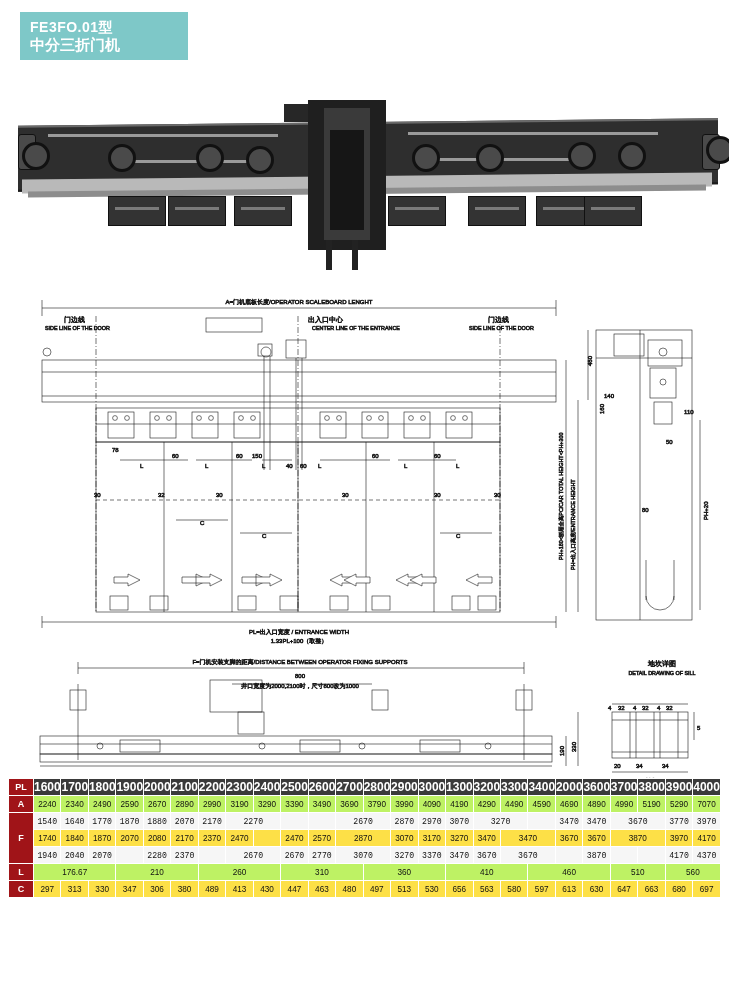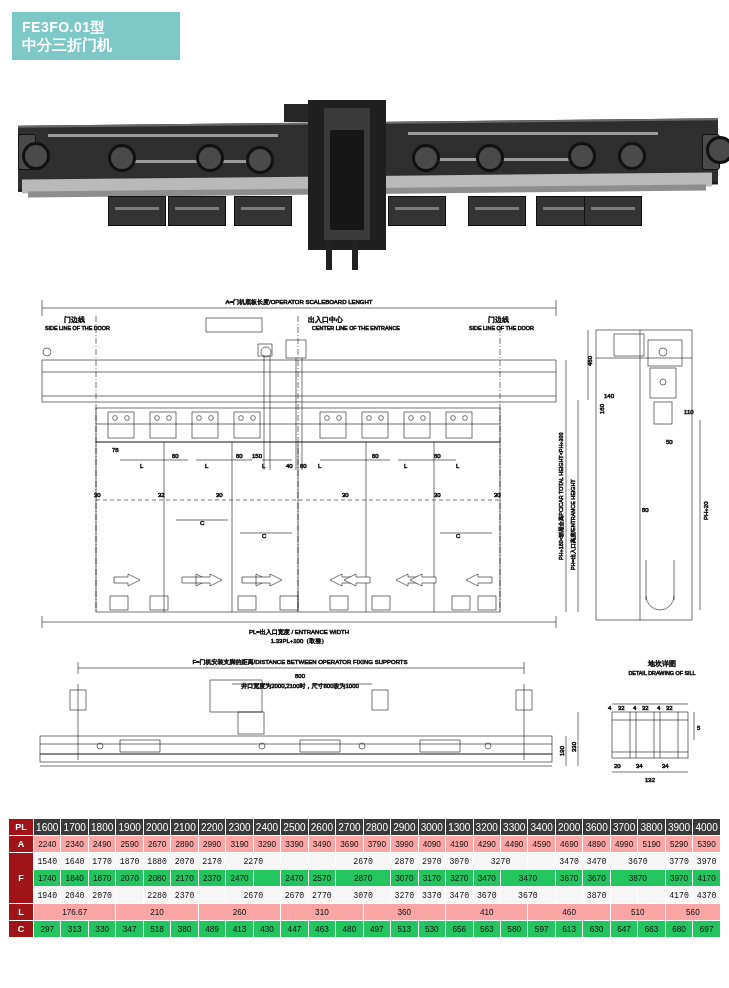--- a/index.html
+++ b/index.html
@@ -1,20 +1,20 @@
 <!DOCTYPE html>
 <html><head>
 <meta charset="utf-8">
 <style>
   html,body{margin:0;padding:0;background:#ffffff;}
   body{width:729px;height:988px;font-family:"Liberation Sans",sans-serif;color:#111;position:relative;overflow:hidden;}
   .page{position:relative;width:729px;height:988px;}
 
   
-  .title-badge{position:absolute;left:12px;top:12px;width:168px;height:48px;background:#7ec8c8;
+  .title-badge{position:absolute;left:20px;top:12px;width:168px;height:48px;background:#7ec8c8;
     display:flex;flex-direction:column;justify-content:center;padding-left:10px;box-sizing:border-box;}
   .title-badge .l1{color:#fff;font-size:14px;font-weight:bold;letter-spacing:.5px;line-height:17px;}
   .title-badge .l2{color:#fff;font-size:15px;font-weight:bold;line-height:18px;}
 
   
   .photo{position:absolute;left:8px;top:100px;width:713px;height:160px;}
   .photo .rail{position:absolute;left:10px;top:22px;width:700px;height:62px;background:#2e2e2e;
      border-top:2px solid #6a6a6a;border-bottom:2px solid #1a1a1a;transform:skewY(-0.6deg);}
   .photo .rail2{position:absolute;left:14px;top:76px;width:690px;height:14px;background:#b9b9b9;transform:skewY(-0.6deg);}
   .photo .rail3{position:absolute;left:20px;top:88px;width:678px;height:6px;background:#8d8d8d;transform:skewY(-0.6deg);}
@@ -28,28 +28,28 @@
   .photo .endcap{position:absolute;top:34px;width:16px;height:34px;background:#4a4a4a;border:1px solid #111;border-radius:3px;}
   .photo .slot{position:absolute;height:3px;background:#9a9a9a;}
   .photo .drop{position:absolute;left:318px;top:140px;width:6px;height:30px;background:#222;}
   .photo .drop2{position:absolute;left:344px;top:140px;width:6px;height:30px;background:#222;}
 
   
   svg{display:block;}
   .dwg{position:absolute;left:0;top:0;}
 
   
-  .tbl-wrap{position:absolute;left:8px;top:818px;width:713px;}
+  .tbl-wrap{position:absolute;left:8px;top:778px;width:713px;}
   table.spec{border-collapse:collapse;width:713px;font-size:8.2px;table-layout:fixed;}
   table.spec td,table.spec th{border:1px solid #ffffff;text-align:center;padding:0;height:16px;
       font-family:"Liberation Sans",sans-serif;}
-  table.spec .hdr{background:#3a3a3a;color:#fff;font-weight:normal;font-size:10px;}
+  table.spec .hdr{background:#3a3a3a;color:#fff;font-weight:bold;font-size:12px;}
   table.spec .rowlab{background:#a01418;color:#fff;font-weight:bold;font-size:9px;width:24px;}
-  table.spec .c-light{background:#fca5a5;margin-top:42px;}
-  table.spec .c-dark{background:#22c55e;}
+  table.spec .c-light{background:#bef264;margin-top:42px;}
+  table.spec .c-dark{background:#fde047;}
   table.spec .c-white{background:#f6f6f6;font-family:Liberation Mono, monospace;}
   .lbl{font-size:6px;fill:#111;font-family:"Liberation Sans",sans-serif;}
   .lbl7{font-size:7px;fill:#111;font-family:"Liberation Sans",sans-serif;}
   .lbl5{font-size:5.4px;fill:#111;font-family:"Liberation Sans",sans-serif;}
 </style>
 </head>
 <body>
 
 <div class="page">
 
@@ -386,21 +386,21 @@
           <td class="c-light">4090</td>
           <td class="c-light">4190</td>
           <td class="c-light">4290</td>
           <td class="c-light">4490</td>
           <td class="c-light">4590</td>
           <td class="c-light">4690</td>
           <td class="c-light">4890</td>
           <td class="c-light">4990</td>
           <td class="c-light">5190</td>
           <td class="c-light">5290</td>
-          <td class="c-light">5390</td>
+          <td class="c-light">7070</td>
         </tr>
         <tr>
           <td class="rowlab" rowspan="3">F</td>
           <td class="c-white">1540</td>
           <td class="c-white">1640</td>
           <td class="c-white">1770</td>
           <td class="c-white">1870</td>
           <td class="c-white">1880</td>
           <td class="c-white">2070</td>
           <td class="c-white">2170</td>
@@ -478,21 +478,21 @@
           <td class="c-light" colspan="3">460</td>
           <td class="c-light" colspan="2">510</td>
           <td class="c-light" colspan="2">560</td>
         </tr>
         <tr>
           <td class="rowlab">C</td>
           <td class="c-dark">297</td>
           <td class="c-dark">313</td>
           <td class="c-dark">330</td>
           <td class="c-dark">347</td>
-          <td class="c-dark">518</td>
+          <td class="c-dark">306</td>
           <td class="c-dark">380</td>
           <td class="c-dark">489</td>
           <td class="c-dark">413</td>
           <td class="c-dark">430</td>
           <td class="c-dark">447</td>
           <td class="c-dark">463</td>
           <td class="c-dark">480</td>
           <td class="c-dark">497</td>
           <td class="c-dark">513</td>
           <td class="c-dark">530</td>

